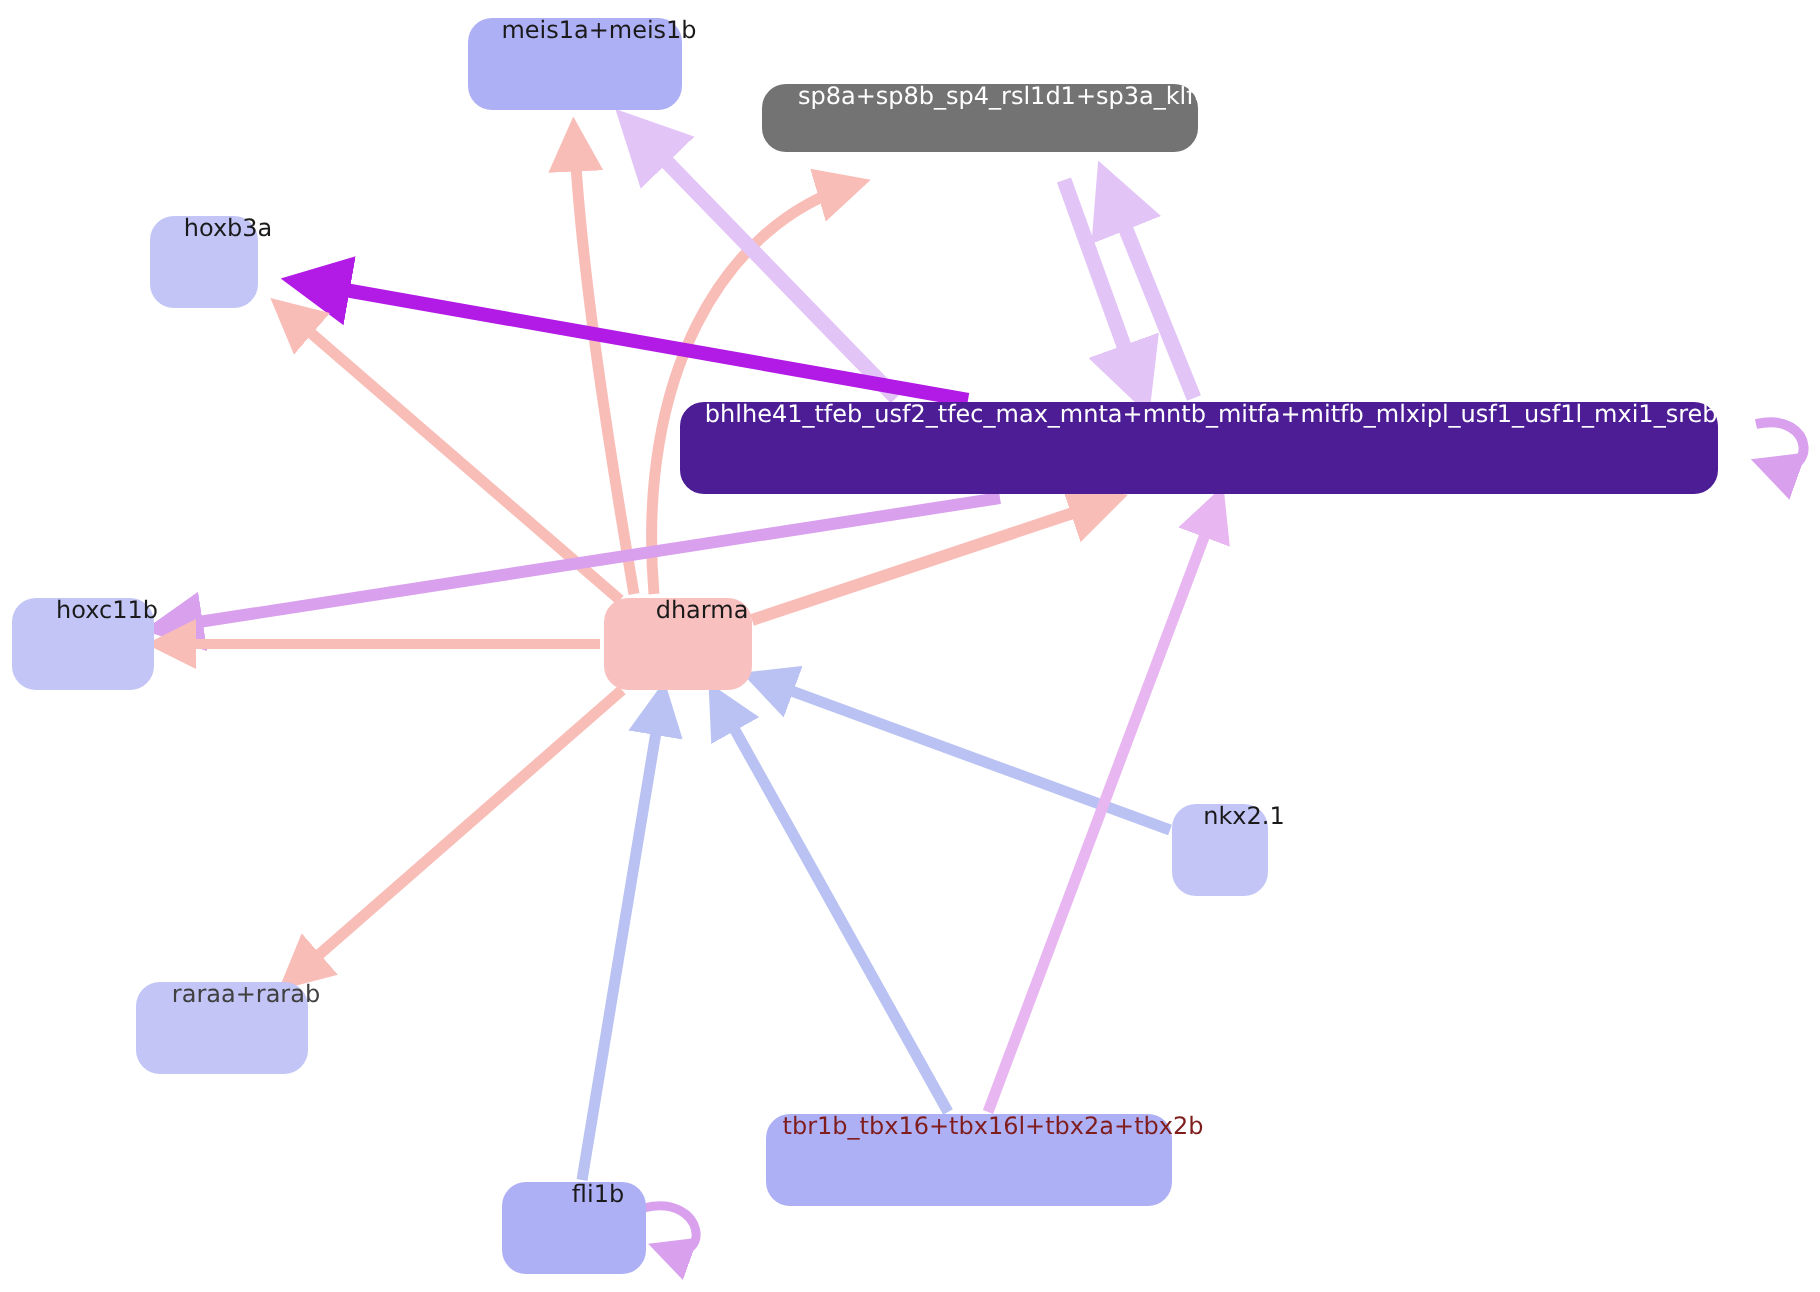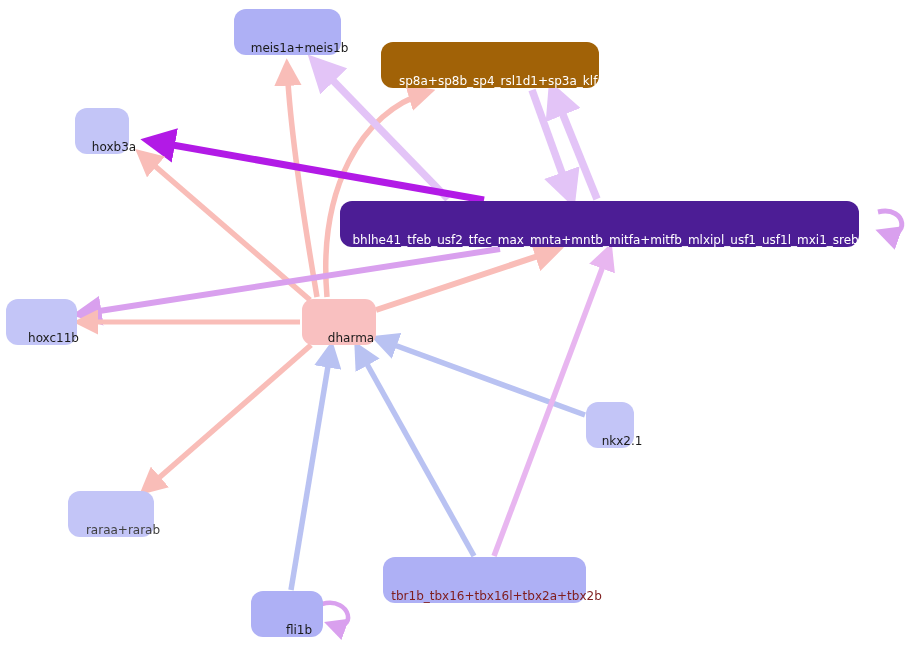--- a/index.html
+++ b/index.html
@@ -21,21 +21,21 @@
     position: absolute;
     left: 0;
     top: 0;
     width: 910px;
     height: 646px;
   }
   .node {
     position: absolute;
     box-sizing: border-box;
     display: flex;
-    align-items: flex-end;
+    align-items: flex-start;
     justify-content: center;
     border-radius: 12px;
     text-align: center;
     line-height: 1.1;
     white-space: nowrap;
     user-select: none;
     padding-left: 24px;
   }
   .node-label {
     display: block;
@@ -101,37 +101,37 @@
 
     <path d="M 322,604 C 352,596 358,634 330,624" fill="none" stroke="#d9a0ee" stroke-width="4.5" marker-end="url(#ah-orchid)"></path>
 
     <path d="M 878,212 C 908,205 910,242 882,232" fill="none" stroke="#d9a0ee" stroke-width="5" marker-end="url(#ah-orchid)"></path>
   </svg>
 
   <div class="node" style="left:234px; top:9px; width:107px; height:46px; background:#aeb0f5; color:#1a1a1a; font-size:12px;">
     <span class="node-label">meis1a+meis1b</span>
   </div>
 
-  <div class="node" style="left:381px; top:42px; width:218px; height:46px; background:#a16207; color:#ffffff; font-size:12px;">
+  <div class="node" style="left:381px; top:42px; width:218px; height:34px; background:#737373; color:#ffffff; font-size:12px;">
     <span class="node-label">sp8a+sp8b_sp4_rsl1d1+sp3a_klf4</span>
   </div>
 
   <div class="node" style="left:75px; top:108px; width:54px; height:46px; background:#c3c5f7; color:#1a1a1a; font-size:12px;">
     <span class="node-label">hoxb3a</span>
   </div>
 
   <div class="node" style="left:340px; top:201px; width:519px; height:46px; background:#4c1d95; color:#ffffff; font-size:12px;">
     <span class="node-label">bhlhe41_tfeb_usf2_tfec_max_mnta+mntb_mitfa+mitfb_mlxipl_usf1_usf1l_mxi1_srebf1</span>
   </div>
 
   <div class="node" style="left:6px; top:299px; width:71px; height:46px; background:#c3c5f7; color:#1a1a1a; font-size:12px;">
     <span class="node-label">hoxc11b</span>
   </div>
 
-  <div class="node" style="left:302px; top:299px; width:74px; height:46px; background:#f9c0c0; color:#1a1a1a; font-size:12px;border-radius:11px;">
+  <div class="node" style="left:302px; top:299px; width:74px; height:46px; background:#f9c0c0; color:#1a1a1a; font-size:12px;">
     <span class="node-label">dharma</span>
   </div>
 
   <div class="node" style="left:586px; top:402px; width:48px; height:46px; background:#c3c5f7; color:#1a1a1a; font-size:12px;">
     <span class="node-label">nkx2.1</span>
   </div>
 
   <div class="node" style="left:68px; top:491px; width:86px; height:46px; background:#c3c5f7; color:#404040; font-size:12px;">
     <span class="node-label">raraa+rarab</span>
   </div>

